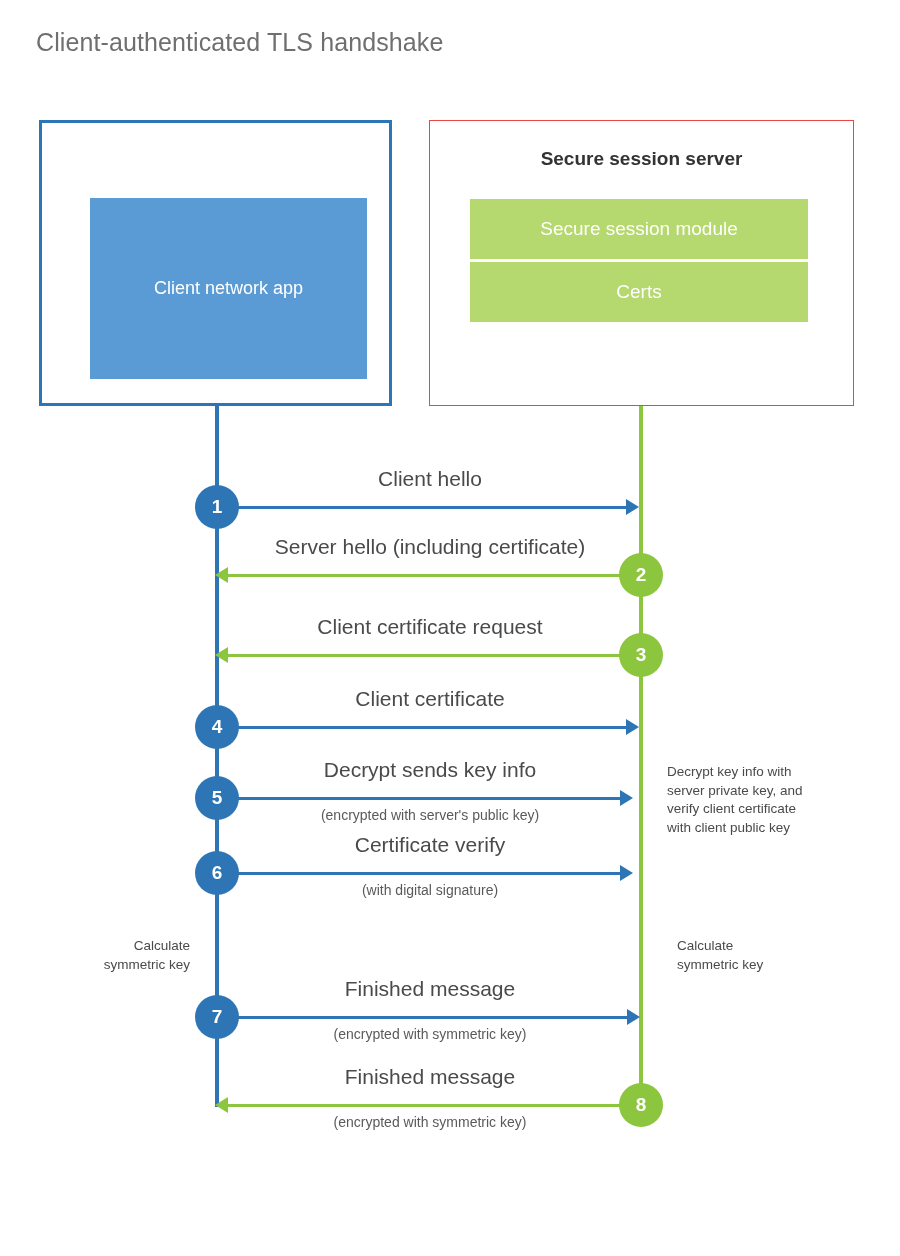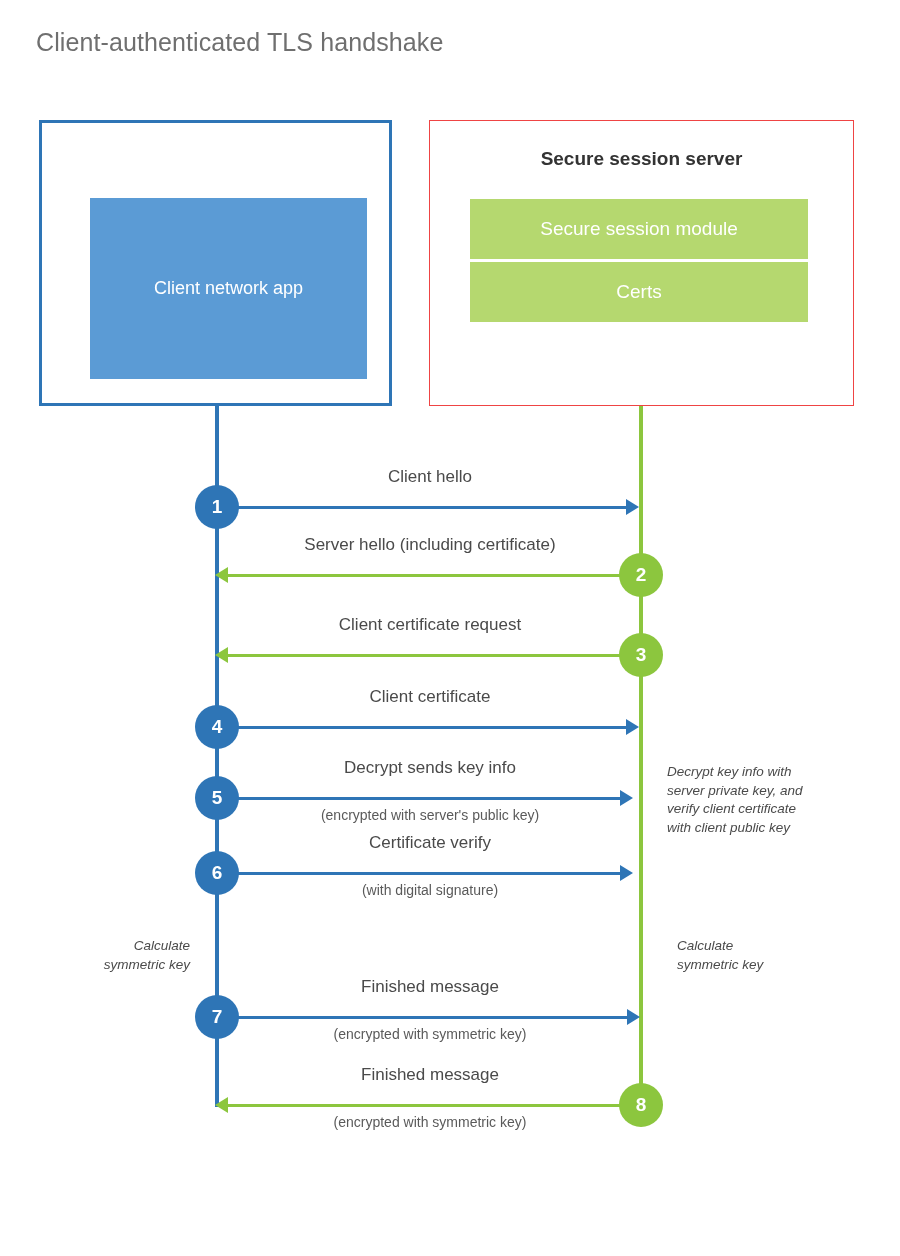--- a/index.html
+++ b/index.html
@@ -156,38 +156,37 @@
   }
   .step-badge.blue { background: #2E75B6; left: 195px; }
   .step-badge.green { background: #8CC63E; left: 619px; }
 
   
   .arrow-label {
     position: absolute;
     left: 225px;
     width: 410px;
     text-align: center;
-    font-size: 17px;
+    font-size: 21px;
     color: #4a4a4a;
     white-space: nowrap;
   }
   .arrow-label.primary { top: -40px; }
   .arrow-label.sub {
     top: 9px;
     font-size: 14px;
     color: #5a5a5a;
   }
 
   
   .side-note {
     position: absolute;
     font-size: 13.5px;
     line-height: 1.38;
     color: #4a4a4a;
-    font-style: italic;
   }
   #note-decrypt {
     left: 667px;
     top: 763px;
     width: 180px;
     text-align: left;
   }
   #note-calc-left {
     left: 60px;
     top: 937px;

